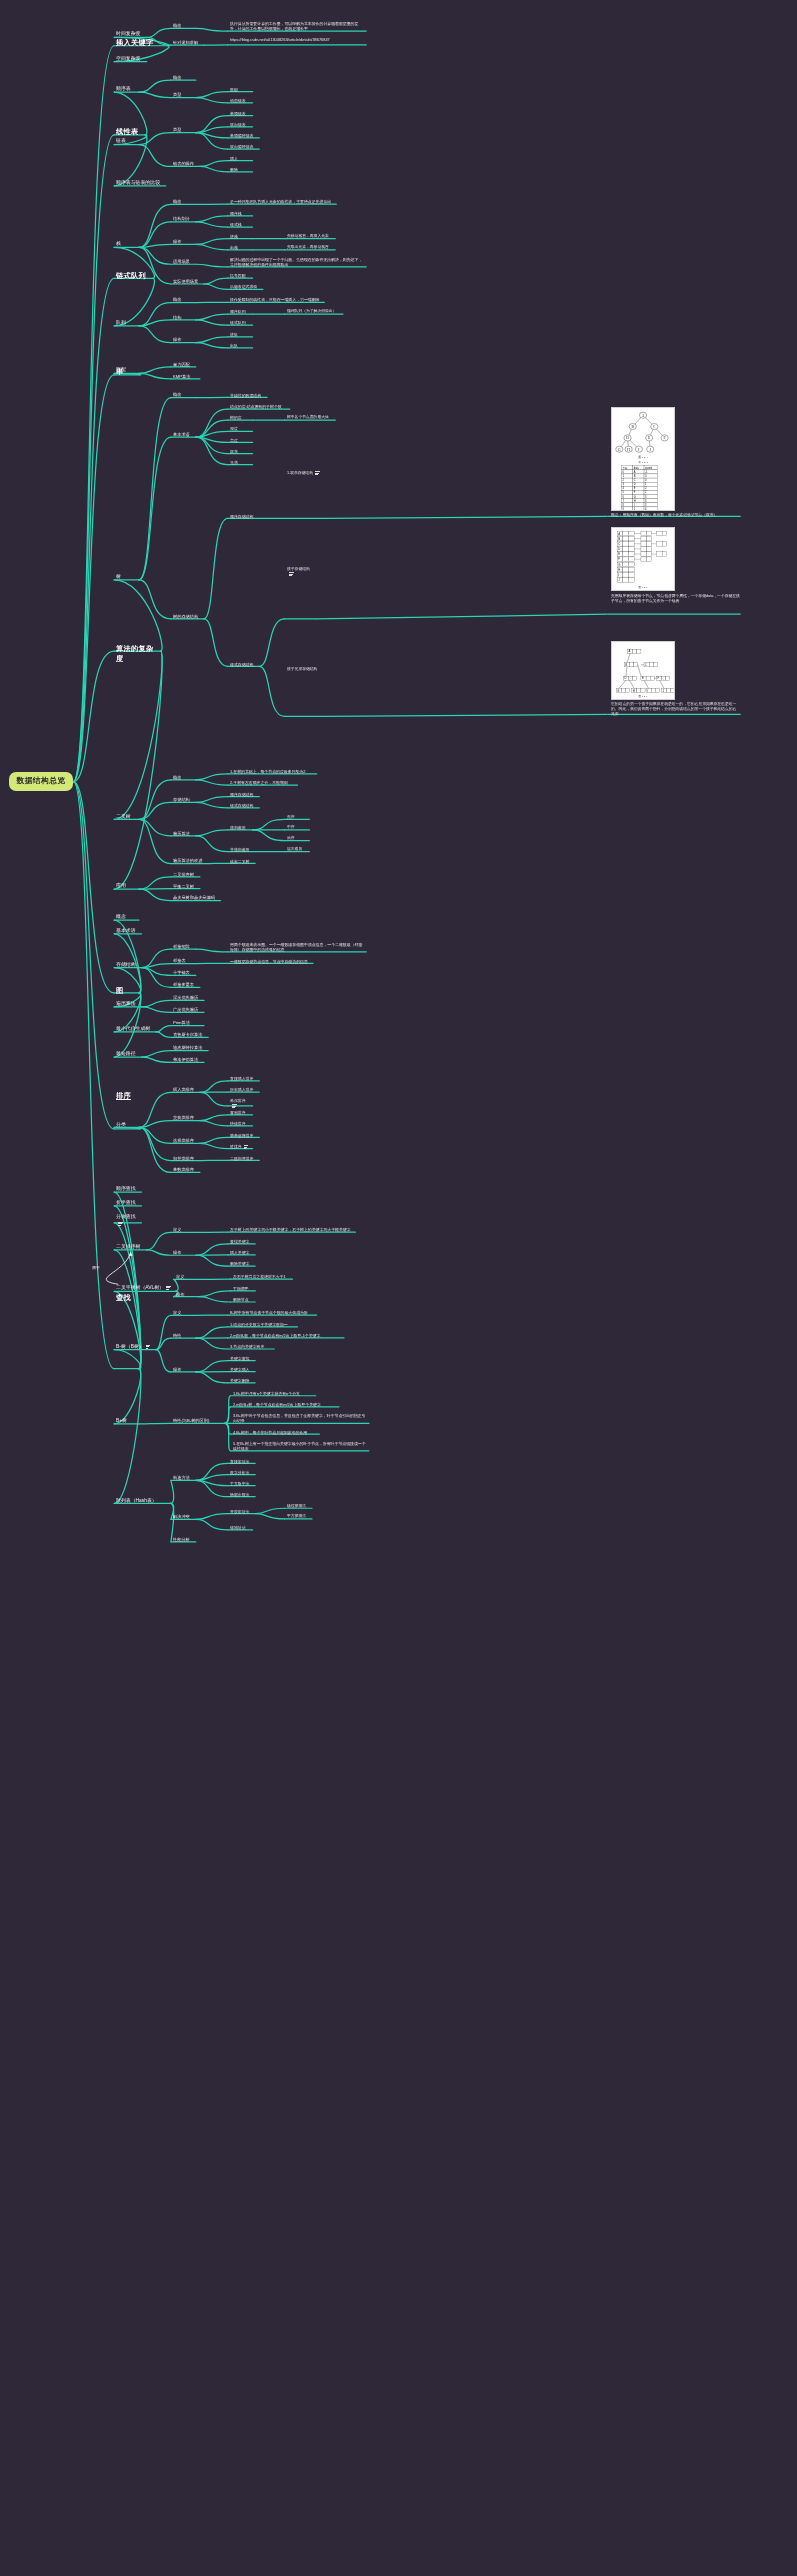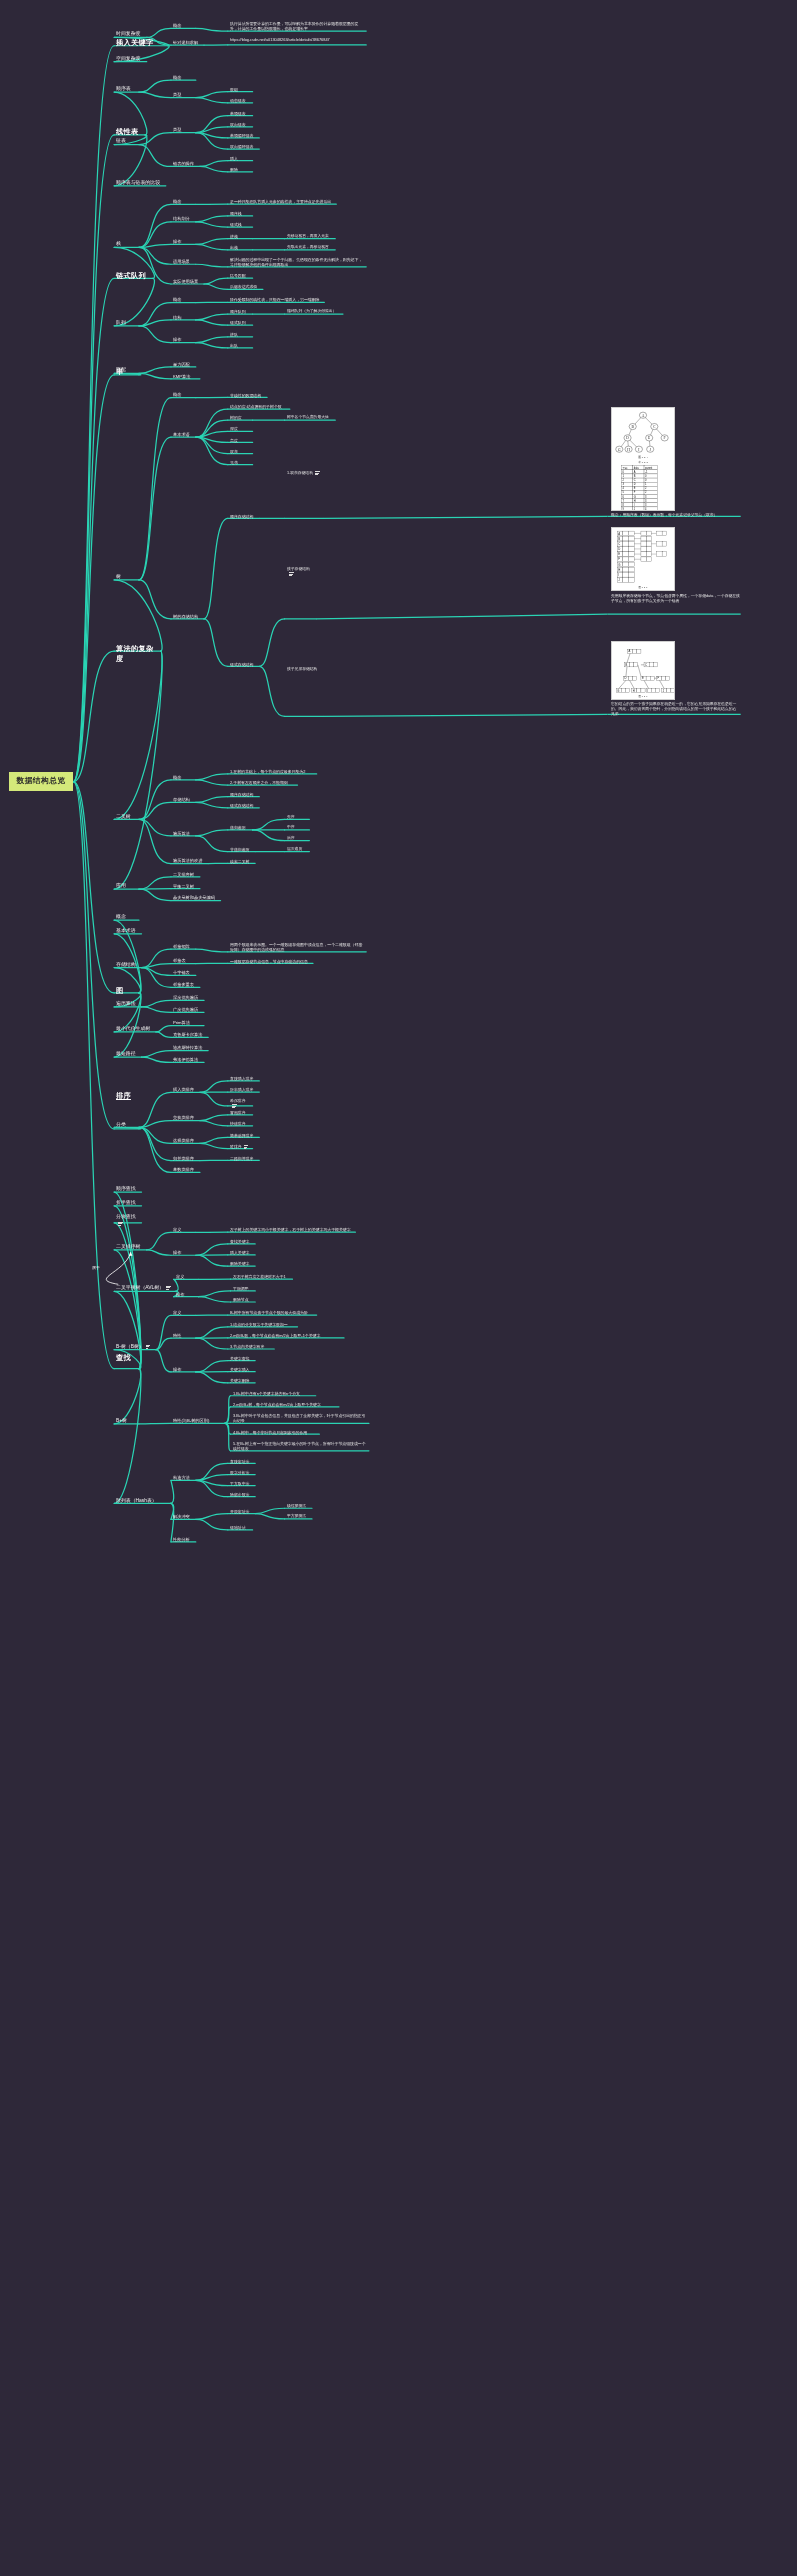--- a/index.html
+++ b/index.html
@@ -20,21 +20,21 @@
     white-space:pre-wrap;
     line-height:1.35;
   }
   
   .root{
     background:#d4e87a;
     color:#2b2b2b;
     font-weight:bold;
     font-size:7.7px;
     padding:4.1px 7.2px;
-    border-radius:0;
+    border-radius:7px;
     letter-spacing:0.5px;
   }
   .lvl1{font-size:7.2px;font-weight:bold;color:#ffffff;letter-spacing:0.3px;}
   .lvl2{font-size:4.9px;color:#f2f2f2;}
   .lvl3{font-size:4.2px;color:#eeeeee;}
   .lvl4{font-size:3.9px;color:#e9e9e9;}
   .leafnote{font-size:3.8px;color:#e6e6e6;}
   .noteicon{
     display:inline-block;width:4.6px;height:3.6px;margin-left:2.1px;
     vertical-align:middle;position:relative;
@@ -530,21 +530,21 @@
       <div class="node lvl4" style="left: 230px; width: 20.7px; top: 1098px;"><span>希尔排序</span><span class="noteicon"><i></i><i></i><i></i></span></div>
       <div class="node lvl3" style="left: 173px; width: 25px; top: 1115px;"><span>交换类排序</span></div>
       <div class="node lvl4" style="left: 230px; width: 20.7px; top: 1110px;"><span>冒泡排序</span></div>
       <div class="node lvl4" style="left: 230px; width: 20.7px; top: 1121px;"><span>快速排序</span></div>
       <div class="node lvl3" style="left: 173px; width: 25px; top: 1138px;"><span>选择类排序</span></div>
       <div class="node lvl4" style="left: 230px; width: 27px; top: 1133px;"><span>简单选择排序</span></div>
       <div class="node lvl4" style="left: 230px; width: 20.7px; top: 1144px;"><span>堆排序</span><span class="noteicon"><i></i><i></i><i></i></span></div>
       <div class="node lvl3" style="left: 173px; width: 25px; top: 1156px;"><span>归并类排序</span></div>
       <div class="node lvl4" style="left: 230px; width: 27px; top: 1156px;"><span>二路归并排序</span></div>
       <div class="node lvl3" style="left: 173px; width: 25px; top: 1167px;"><span>基数类排序</span></div>
-      <div class="node lvl1" style="left: 116px; width: 20.7px; top: 1353px;"><span>查找</span></div>
+      <div class="node lvl1" style="left: 116px; width: 20.7px; top: 1293px;"><span>查找</span></div>
       <div class="node lvl2" style="left: 116px; width: 23.4px; top: 1186px;"><span>顺序查找</span></div>
       <div class="node lvl2" style="left: 116px; width: 23.4px; top: 1200px;"><span>折半查找</span></div>
       <div class="node lvl2" style="left: 116px; width: 23.4px; top: 1214px;"><span>分块查找</span><span class="noteicon"><i></i><i></i><i></i></span></div>
       <div class="node lvl2" style="left: 116px; width: 28px; top: 1244px;"><span>二叉排序树</span></div>
       <div class="node lvl3" style="left: 173px; width: 20.7px; top: 1227px;"><span>定义</span></div>
       <div class="node lvl4" style="left: 230px; width: 123px; top: 1227px;"><span>左子树上的关键字均小于根关键字，右子树上的关键字均大于根关键字</span></div>
       <div class="node lvl3" style="left: 173px; width: 20.7px; top: 1250px;"><span>操作</span></div>
       <div class="node lvl4" style="left: 230px; width: 23.4px; top: 1239px;"><span>查找关键字</span></div>
       <div class="node lvl4" style="left: 230px; width: 23.4px; top: 1250px;"><span>插入关键字</span></div>
       <div class="node lvl4" style="left: 230px; width: 23.4px; top: 1261px;"><span>删除关键字</span></div>

